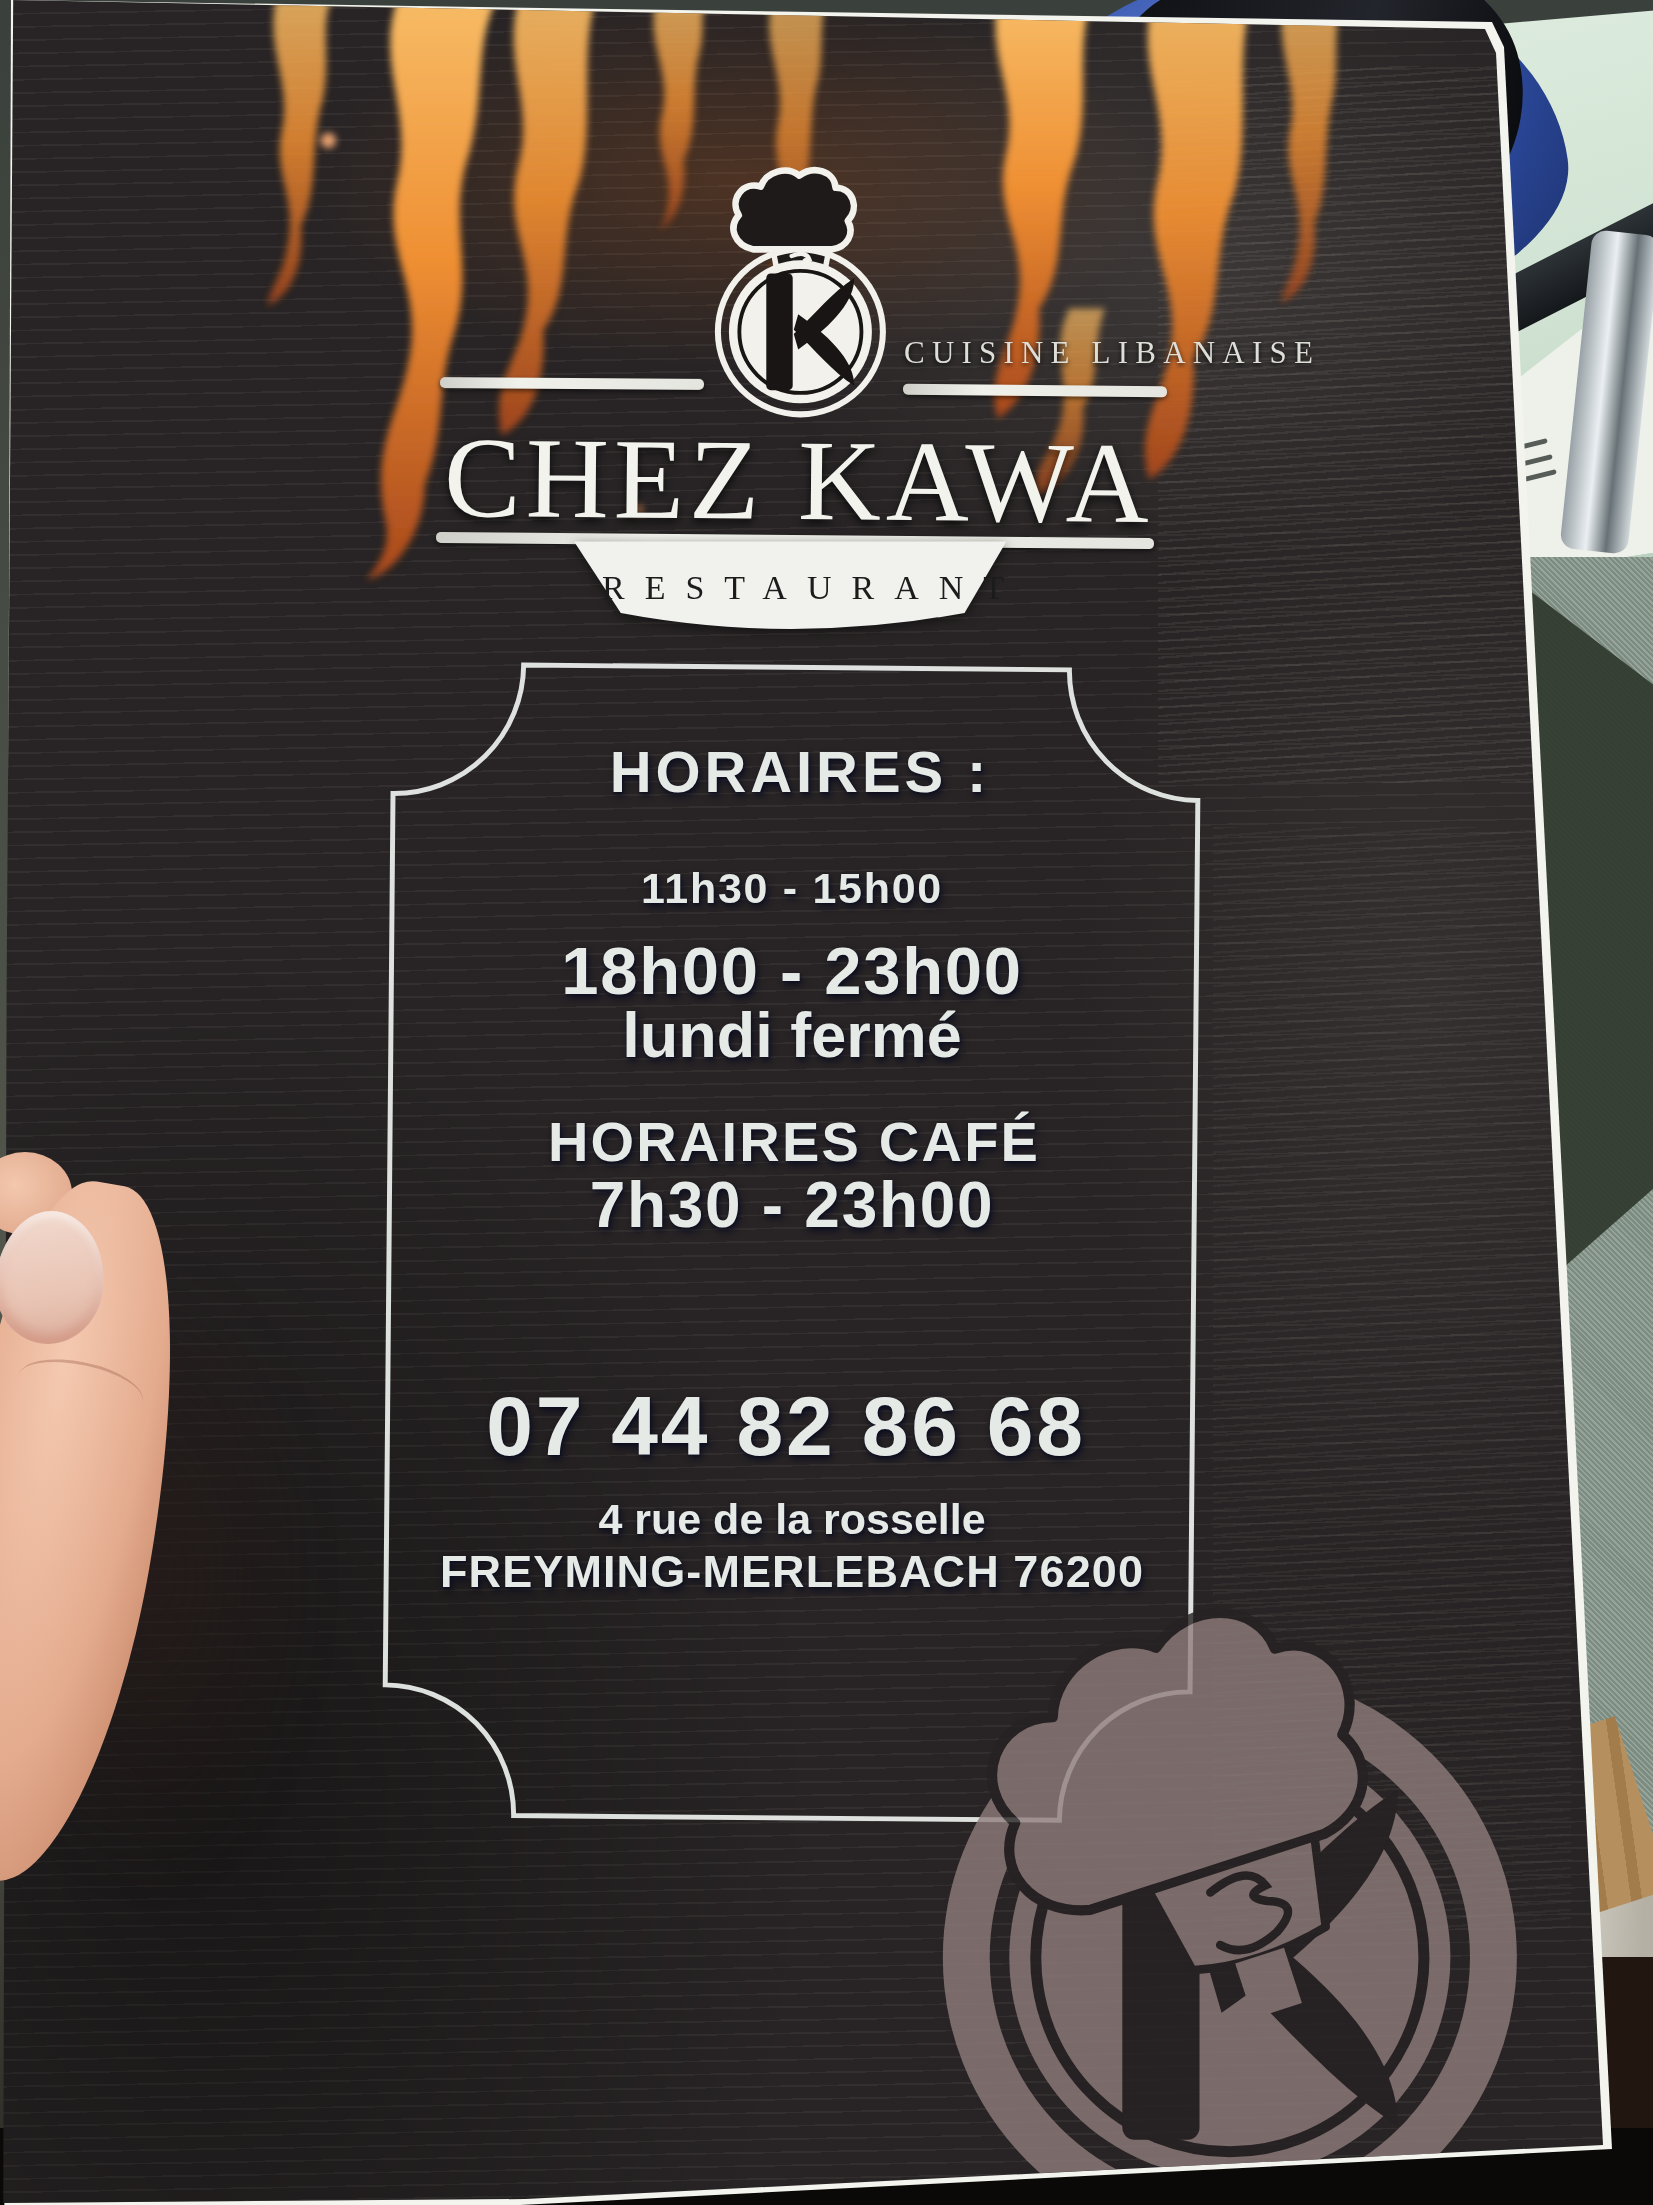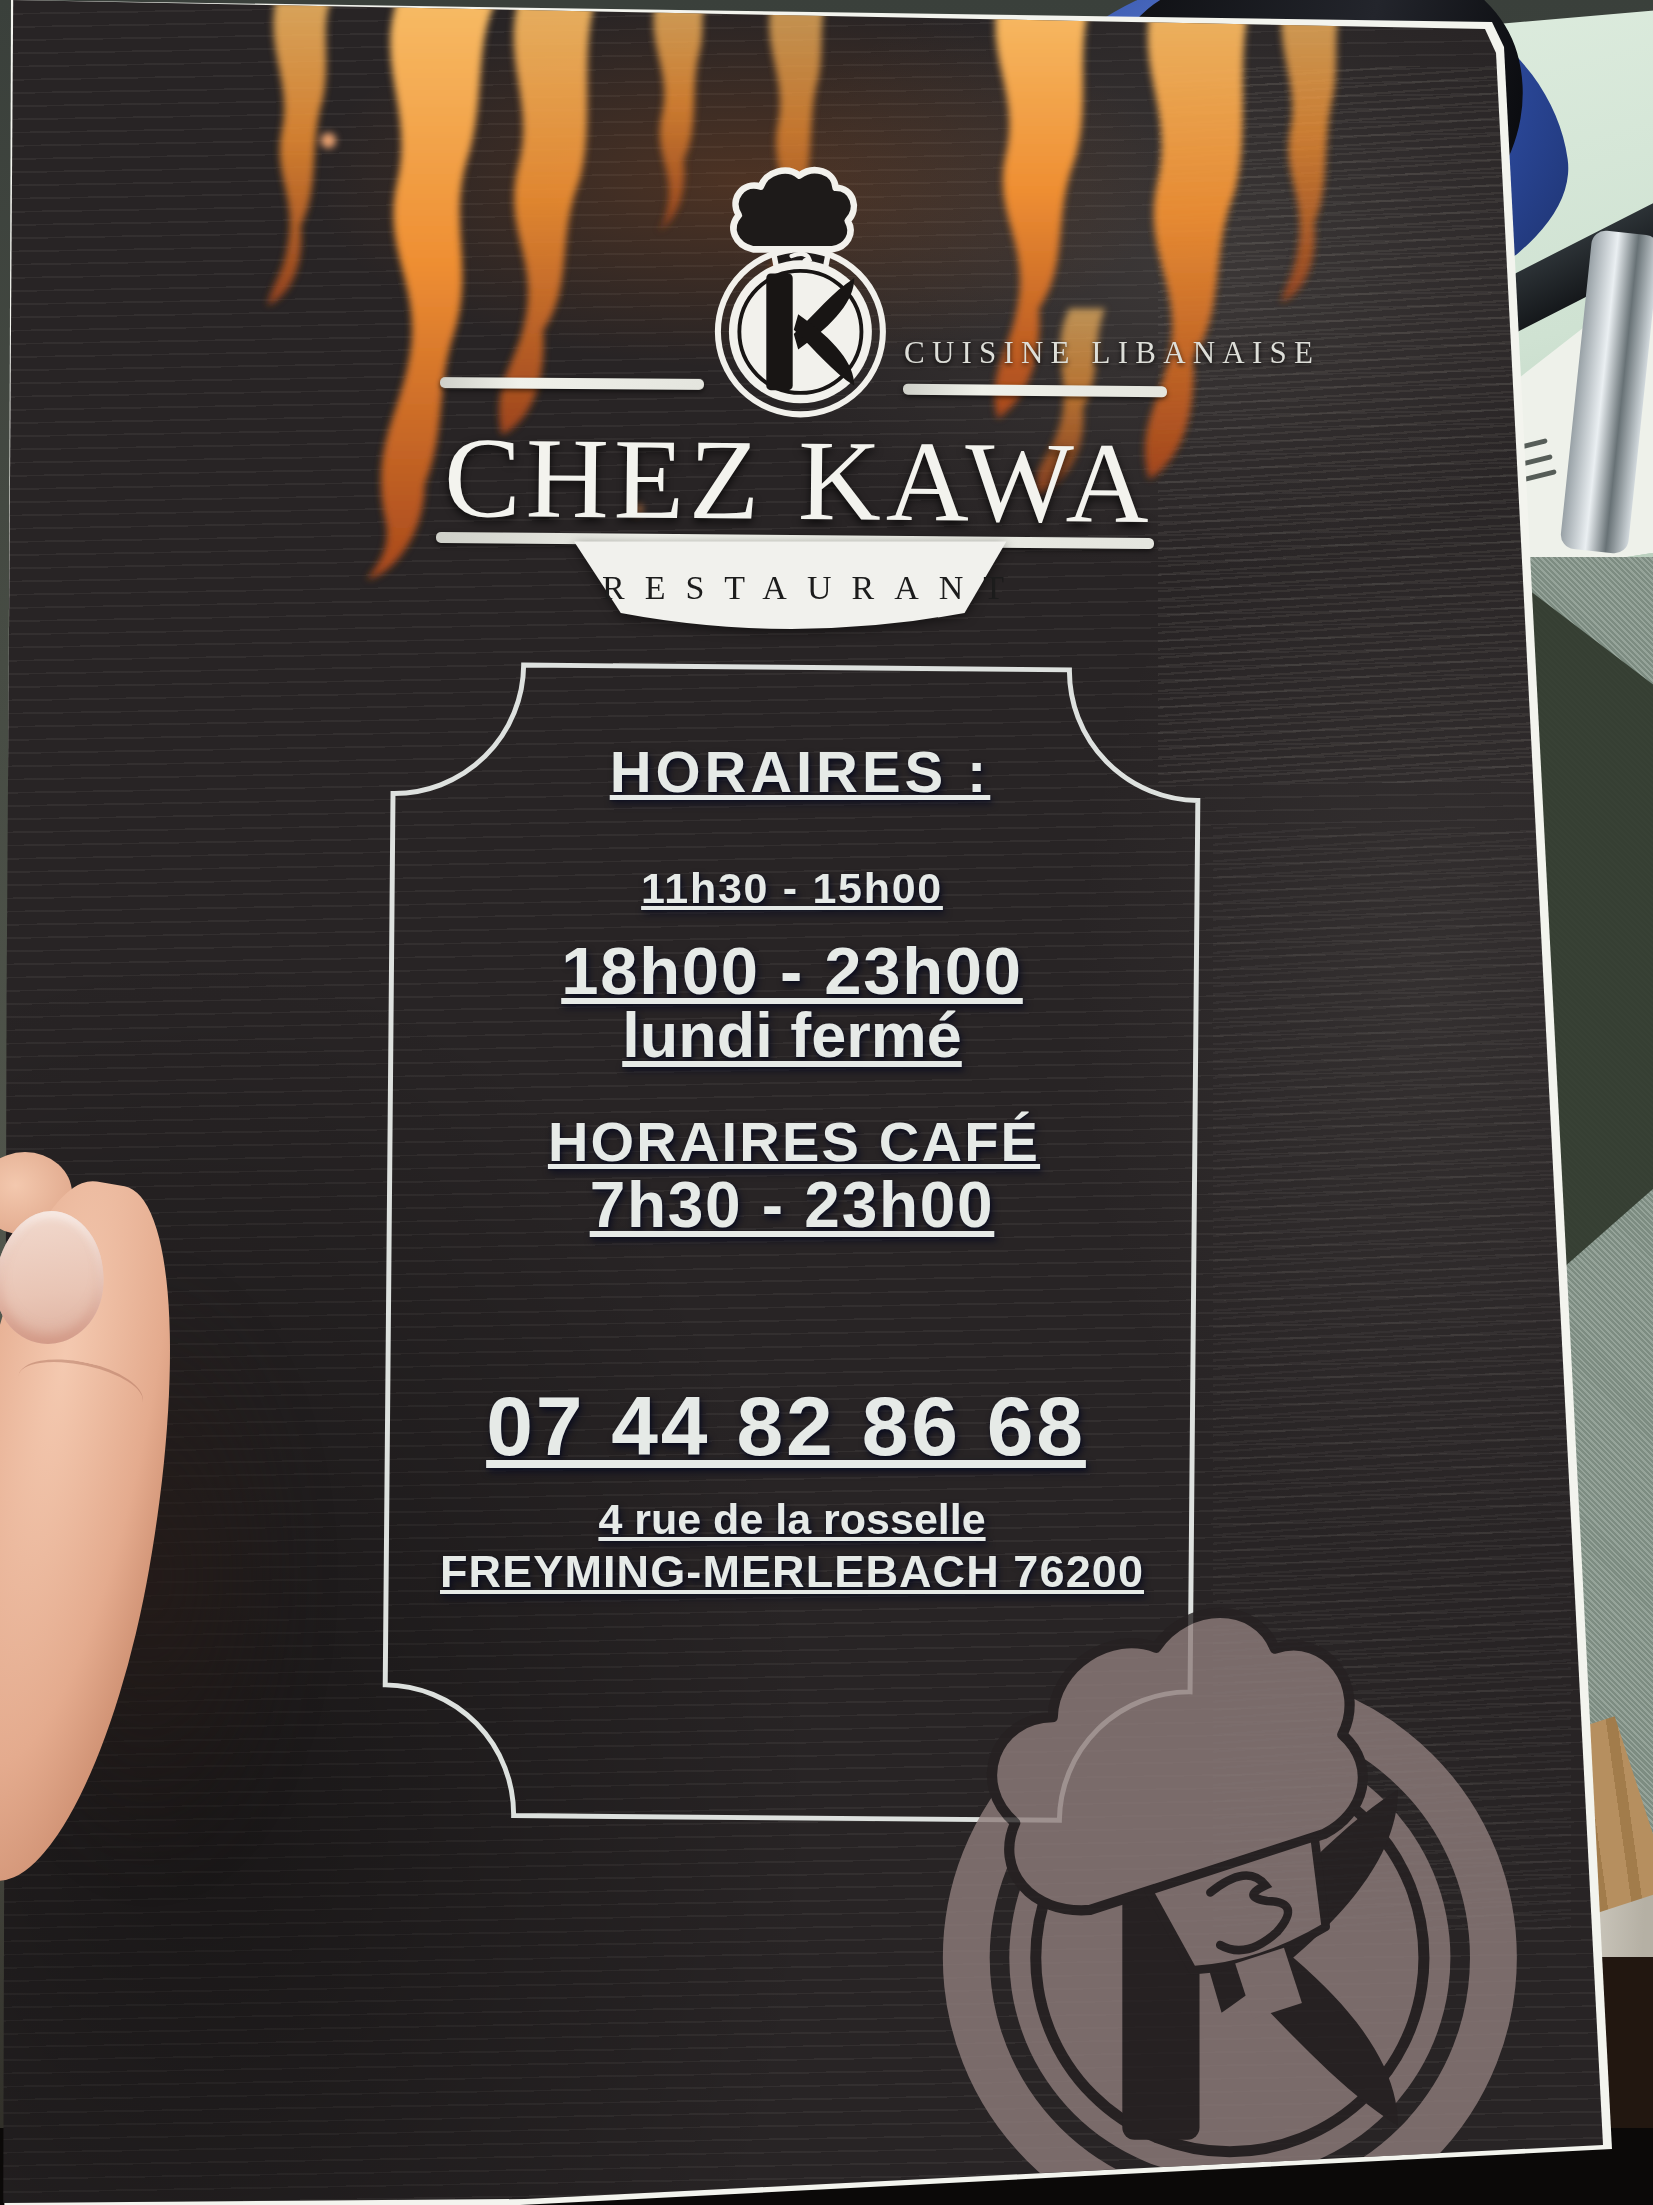--- a/index.html
+++ b/index.html
@@ -71,21 +71,21 @@
     font-family:"Liberation Serif","DejaVu Serif",serif;font-size:115px;letter-spacing:5px;
     white-space:nowrap;text-shadow:0 3.9px 8.8px rgba(0,0,0,.75);}
   .banner-svg{left:551px;top:536px;width:485px;height:110px;filter:drop-shadow(0 3.3px 5.5px rgba(0,0,0,.5));}
   .banner-text{left:793px;top:569px;transform:translateX(-50%);color:#1c1c1c;
     font-family:"Liberation Serif","DejaVu Serif",serif;font-size:34px;letter-spacing:20px;
     white-space:nowrap;margin-left:20px;}
 
   
   .frame-svg{left:364px;top:652px;width:855px;height:1188px;transform:rotate(.5deg);opacity:.95;}
   .sched{transform:translateX(-50%);color:#e6eae7;white-space:nowrap;text-align:center;
-    text-shadow:2.2px 3.9px 7.7px rgba(8,10,30,.85),0.6px 1.1px 2.2px rgba(10,14,34,.7);text-decoration:underline;}
+    text-shadow:2.2px 3.9px 7.7px rgba(8,10,30,.85),0.6px 1.1px 2.2px rgba(10,14,34,.7);}
   .t-horaires{left:800px;top:738px;font-size:58px;font-weight:bold;letter-spacing:3.9px;}
   .t-lunch{left:792px;top:864px;font-size:43px;font-weight:bold;letter-spacing:1.7px;}
   .t-dinner{left:792px;top:932px;font-size:67px;font-weight:bold;letter-spacing:1.7px;}
   .t-closed{left:792px;top:999px;font-size:63px;font-weight:bold;}
   .t-cafe{left:794px;top:1109px;font-size:56px;font-weight:bold;letter-spacing:2.2px;}
   .t-cafeh{left:792px;top:1168px;font-size:64px;font-weight:bold;letter-spacing:1.7px;}
   .t-contact{left:794px;top:1288px;font-size:56px;font-weight:bold;letter-spacing:1.7px;}
   .t-phone{left:786px;top:1378px;font-size:84px;font-weight:bold;letter-spacing:2.8px;}
   .t-addr1{left:792px;top:1495px;font-size:43px;font-weight:bold;text-align:center;}
   .t-addr2{left:792px;top:1546px;font-size:45px;font-weight:bold;letter-spacing:1.1px;}

